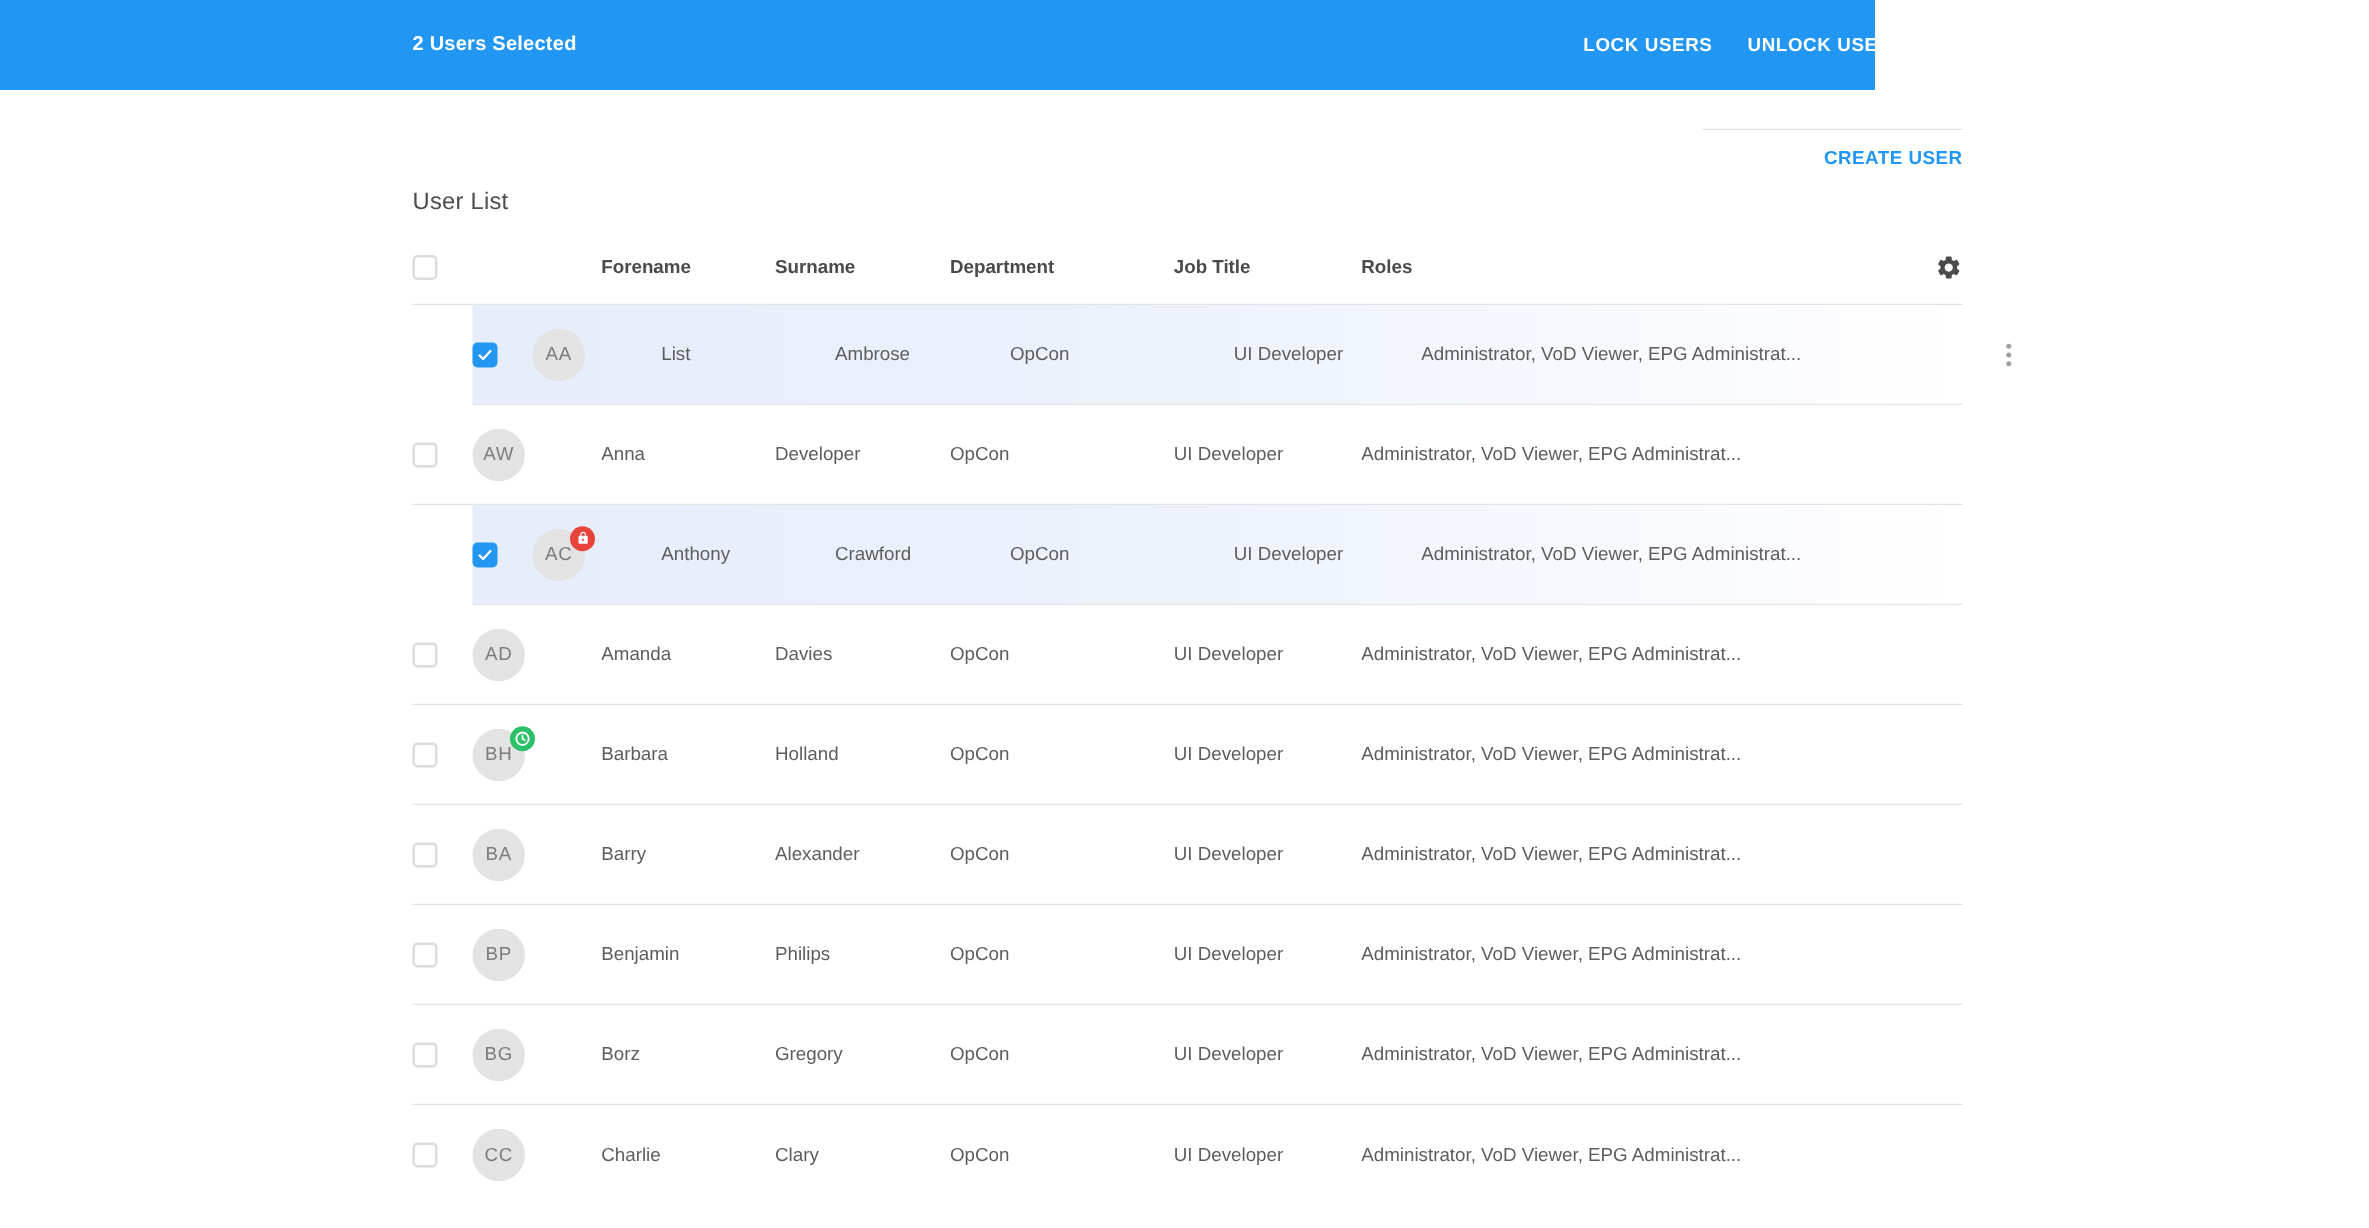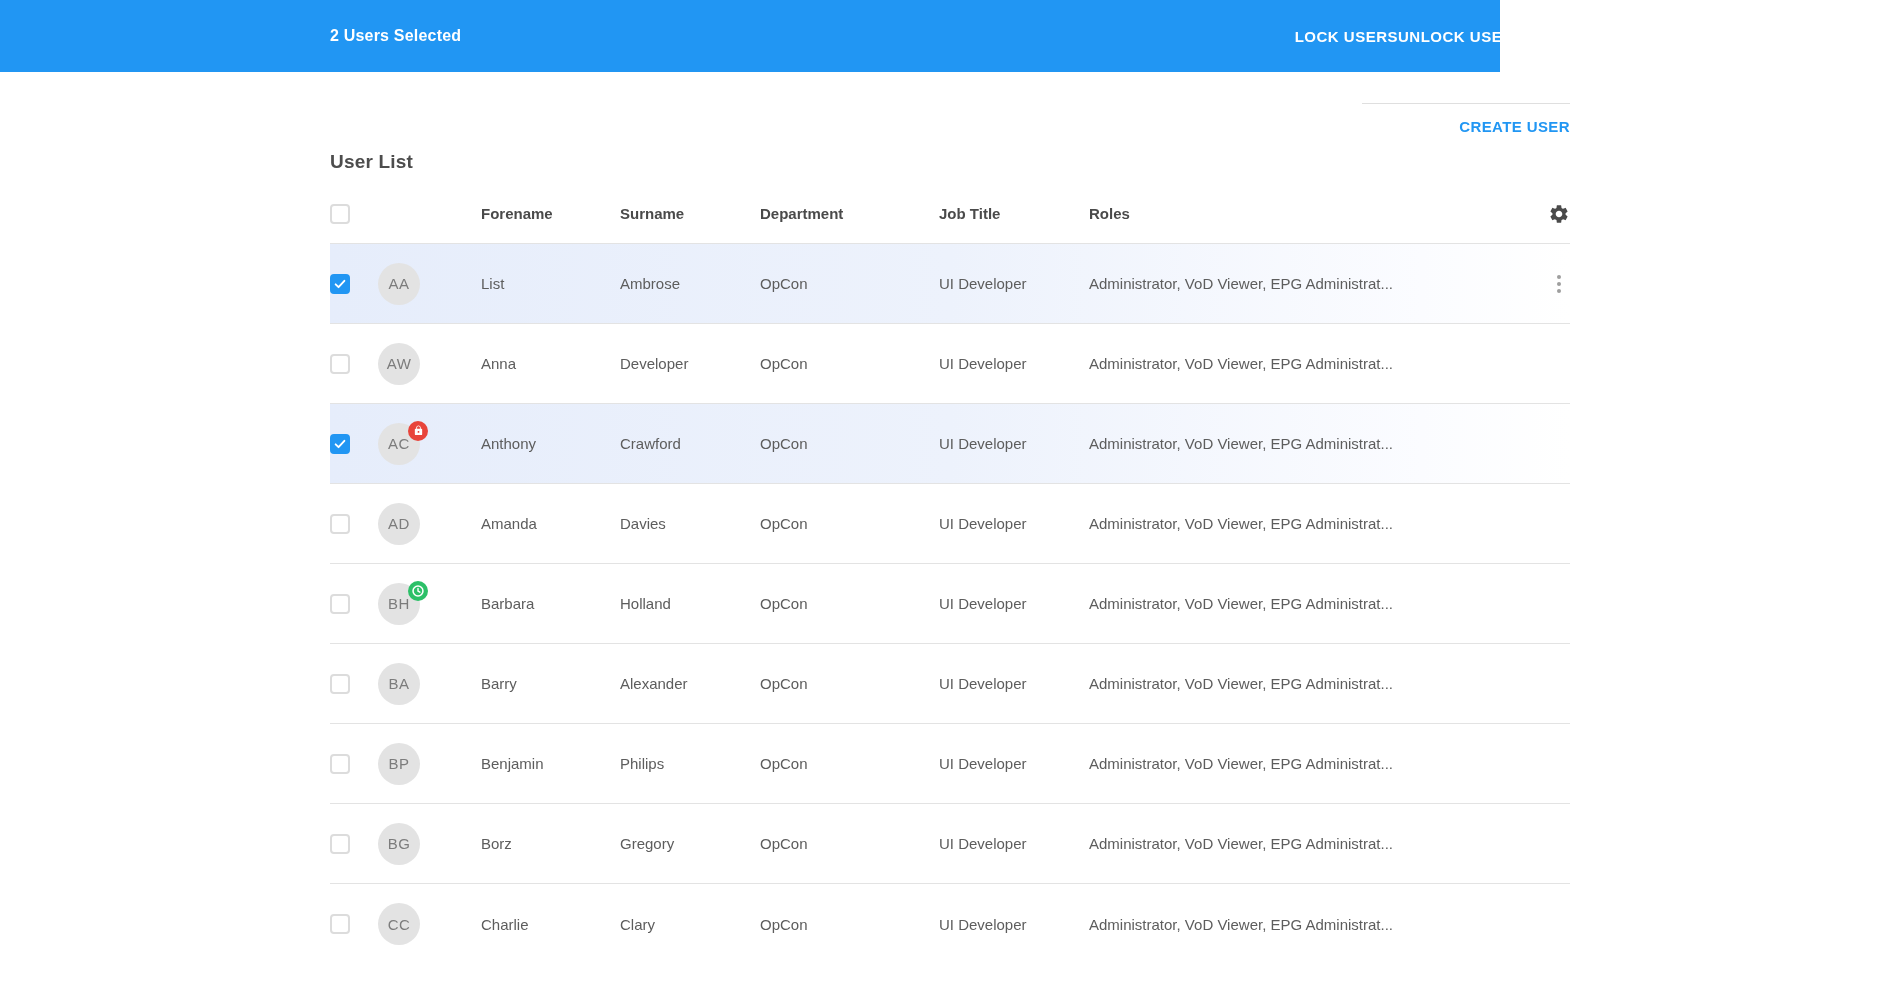--- a/index.html
+++ b/index.html
@@ -27,32 +27,32 @@
   }
   .topbar-title{
     color:#fff;font-size:16px;font-weight:700;letter-spacing:.2px;
   }
   .topbar-spacer{flex:1;}
   .topbar-action{
     color:#fff;font-size:15px;font-weight:700;letter-spacing:.5px;
     background:none;border:none;padding:8px 0;cursor:pointer;
     font-family:"Liberation Sans", sans-serif;
   }
-  .topbar-action + .topbar-action{}
+  .topbar-action + .topbar-action{margin-left:28px;}
   .topbar-kebab{
     margin-left:26px;width:20px;height:28px;
     display:flex;flex-direction:column;align-items:center;justify-content:center;
     background:none;border:none;cursor:pointer;gap:3px;
   }
   .topbar-kebab i{width:4px;height:4px;border-radius:50%;background:#fff;display:block;}
   
   .content{position:absolute;left:330px;top:72px;width:1240px;}
   .page-title{
     position:absolute;left:0;top:42px;
-    font-size:19px;font-weight:700;color:#4d4d4d;letter-spacing:.2px;margin-top:37px;
+    font-size:19px;font-weight:400;color:#4d4d4d;letter-spacing:.2px;margin-top:37px;
   }
   .search-input{
     position:absolute;right:0;top:6px;width:208px;height:26px;
     border:none;border-bottom:1px solid #dfdfdf;outline:none;
     font-family:"Liberation Sans", sans-serif;font-size:14px;color:#555;
     background:transparent;
   }
   .create-user{
     position:absolute;right:0;top:46px;
     color:var(--primary);font-size:15px;font-weight:700;letter-spacing:.4px;
@@ -63,20 +63,21 @@
   
   .table{position:absolute;left:0;top:112px;width:1240px;}
   .trow{
     display:grid;
     grid-template-columns:48px 103px 139px 140px 179px 150px 459px 22px;
     align-items:center;height:80px;border-bottom:1px solid var(--divider);
   }
   .trow.header{height:60px;}
   .trow.selected{
     background:linear-gradient(90deg,#e6edfb 0%,#edf2fc 50%,#fbfcff 88%,#ffffff 100%);
+    margin-left:48px;
   }
   .trow:last-child{border-bottom:none;}
   .th{font-size:15px;font-weight:700;color:var(--header-text);}
   .td{font-size:15px;color:var(--cell-text);white-space:nowrap;overflow:hidden;}
   
   .cb{
     width:20px;height:20px;border-radius:4px;border:2px solid #dcdcdc;background:#fff;
     display:flex;align-items:center;justify-content:center;cursor:pointer;padding:0;
   }
   .cb svg{display:none;}

